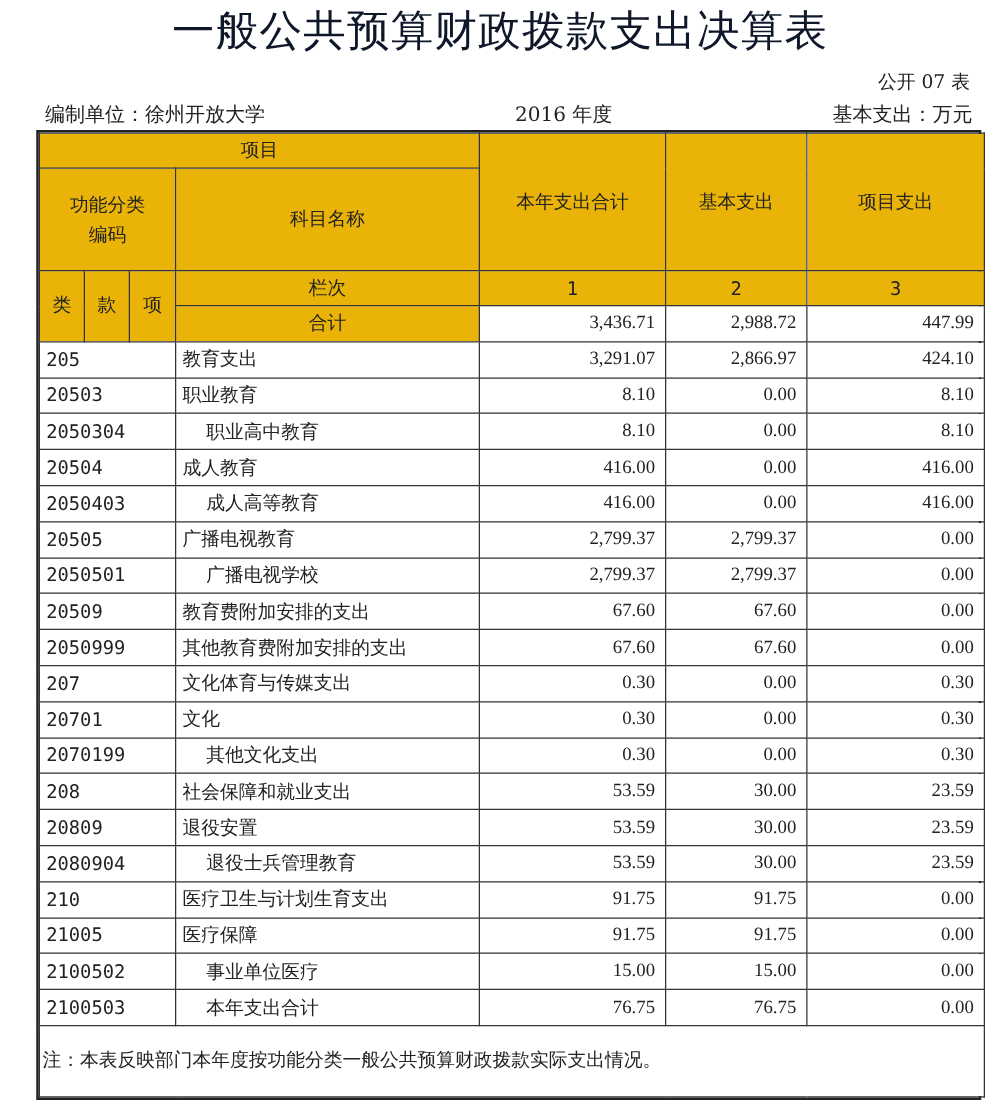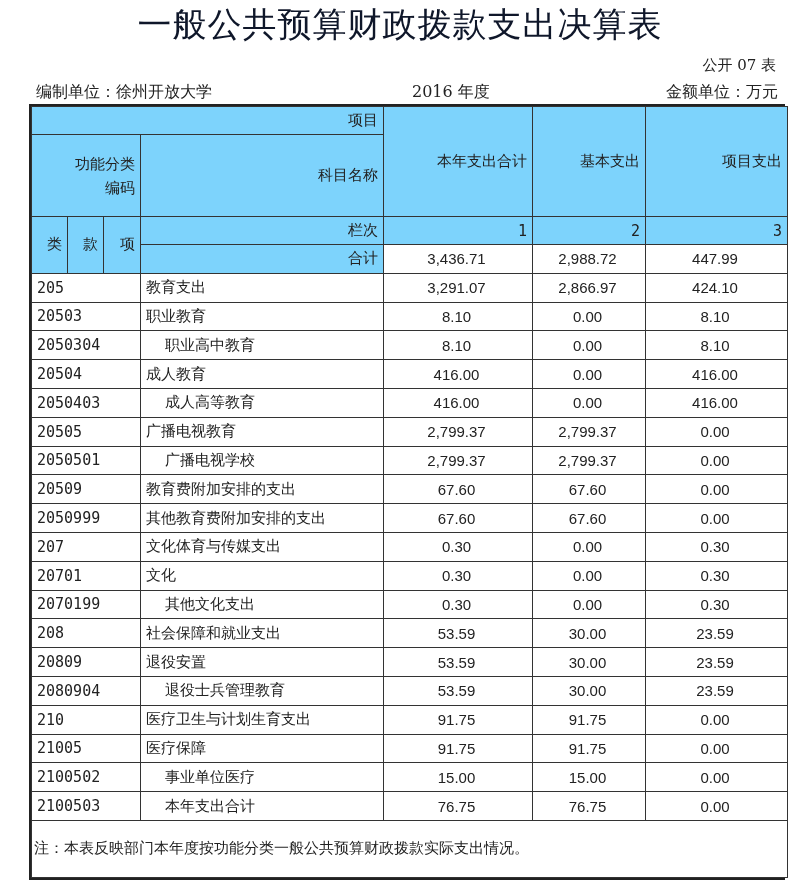--- a/index.html
+++ b/index.html
@@ -29,42 +29,42 @@
     border: 2px solid #222; box-sizing: border-box;
   }
   table {
     border-collapse: collapse; width: 100%; table-layout: fixed;
     font-size: 15px;
   }
   td, th {
     border: 1px solid #333; padding: 0 5px; font-weight: normal;
     overflow: hidden; white-space: nowrap;
   }
-  th { background: #7dd3fc; text-align: right; color: #222; }
+  th { background: #eab308; text-align: center; color: #222; }
   .h1 { height: 28px; }
   .h2 { height: 82px; }
   .h3 { height: 28px; }
   .h4 { height: 27px; }
   td { height: 27.8px; background: #fff; }
-  td.num { text-align: center; font-family: Liberation Sans, sans-serif; font-size: 15px; padding-right: 8px; }
+  td.num { text-align: right; font-family: Liberation Serif, serif; font-size: 15px; padding-right: 8px; }
   td.code { font-family: "DejaVu Sans Mono", "Liberation Mono", monospace; font-size: 15px; margin-left: 17px; }
   td.name.l2 { padding-left: 24px; }
   th.num { font-family: "DejaVu Sans Mono", "Liberation Mono", monospace; }
   .note td { height: 56px; text-align: left; padding-left: 2px; font-size: 15px; }
   th.wrap { white-space: normal; line-height: 24px; }
 </style>
 </head>
 <body>
 
 <div class="title">一般公共预算财政拨款支出决算表</div>
 <div class="table-no">公开 07 表</div>
 <div class="meta-row">
   <span class="unit">编制单位：徐州开放大学</span>
   <span class="year">2016 年度</span>
-  <span class="currency">金额单位：万元</span>
+  <span class="currency">基本支出：万元</span>
 </div>
 
 <div class="grid">
   <table>
     <colgroup>
       <col style="width:36px">
         <col style="width:36px">
         <col style="width:37px">
       <col style="width:243px">
         <col style="width:149px">

